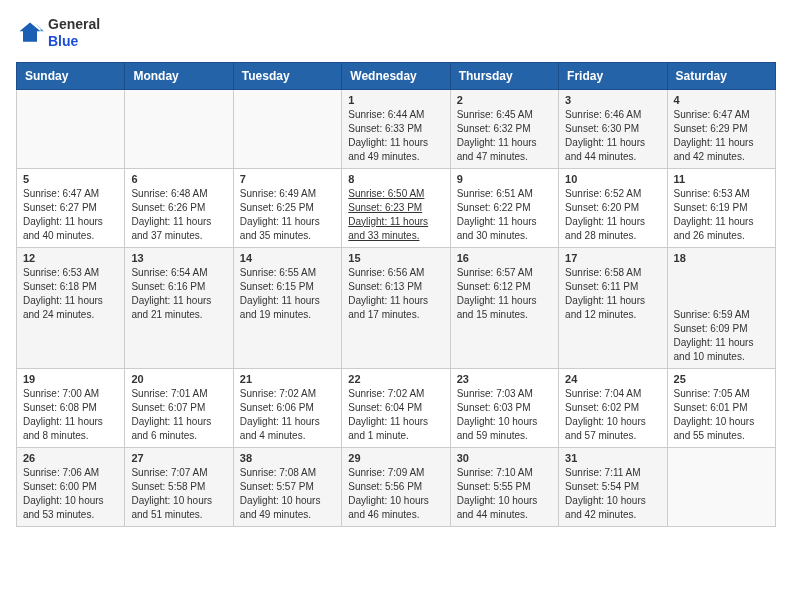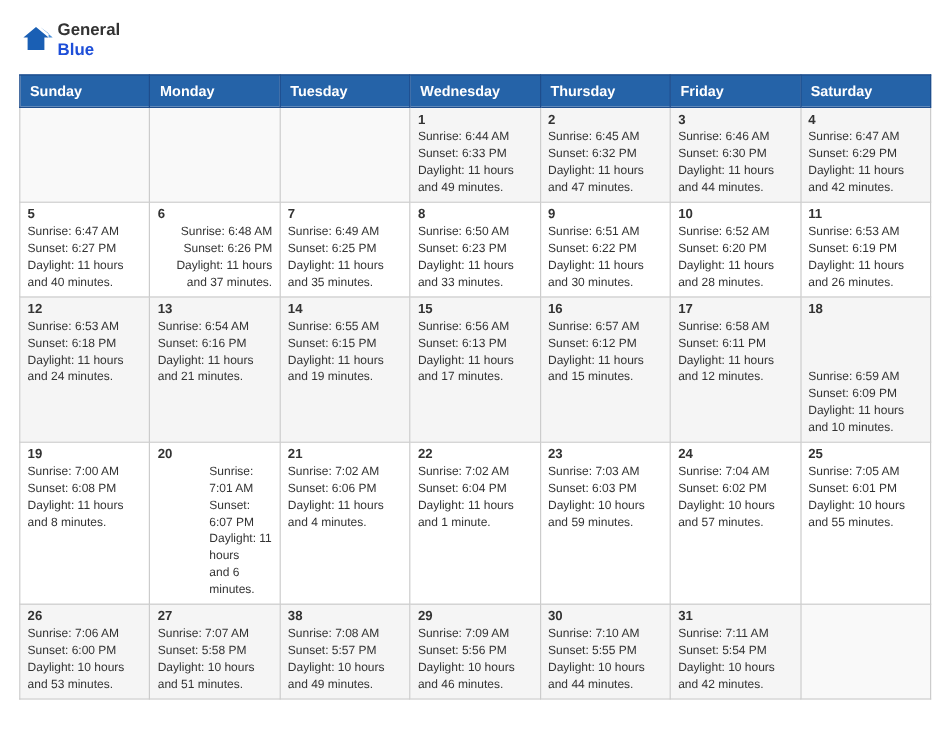--- a/index.html
+++ b/index.html
@@ -154,35 +154,35 @@
       <tr>
         <td>
           <span class="day-num">5</span>
           <div class="day-info" style="white-space: pre-line;">Sunrise: 6:47 AM
 Sunset: 6:27 PM
 Daylight: 11 hours
 and 40 minutes.</div>
         </td>
         <td>
           <span class="day-num">6</span>
-          <div class="day-info" style="white-space: pre-line; text-align: right;">Sunrise: 6:48 AM
+          <div class="day-info" style="white-space: pre-line;">Sunrise: 6:48 AM
 Sunset: 6:26 PM
 Daylight: 11 hours
 and 37 minutes.</div>
         </td>
         <td>
           <span class="day-num">7</span>
           <div class="day-info" style="white-space: pre-line;">Sunrise: 6:49 AM
 Sunset: 6:25 PM
 Daylight: 11 hours
 and 35 minutes.</div>
         </td>
         <td>
           <span class="day-num">8</span>
-          <div class="day-info" style="white-space: pre-line;">Sunrise: 6:50 AM
+          <div class="day-info" style="white-space: pre-line; text-decoration: underline;">Sunrise: 6:50 AM
 Sunset: 6:23 PM
 Daylight: 11 hours
 and 33 minutes.</div>
         </td>
         <td>
           <span class="day-num">9</span>
           <div class="day-info" style="white-space: pre-line;">Sunrise: 6:51 AM
 Sunset: 6:22 PM
 Daylight: 11 hours
 and 30 minutes.</div>
@@ -256,21 +256,21 @@
       <tr>
         <td>
           <span class="day-num">19</span>
           <div class="day-info" style="white-space: pre-line;">Sunrise: 7:00 AM
 Sunset: 6:08 PM
 Daylight: 11 hours
 and 8 minutes.</div>
         </td>
         <td>
           <span class="day-num">20</span>
-          <div class="day-info" style="white-space: pre-line; margin-left: 43px;">Sunrise: 7:01 AM
+          <div class="day-info" style="white-space: pre-line;">Sunrise: 7:01 AM
 Sunset: 6:07 PM
 Daylight: 11 hours
 and 6 minutes.</div>
         </td>
         <td>
           <span class="day-num">21</span>
           <div class="day-info" style="white-space: pre-line;">Sunrise: 7:02 AM
 Sunset: 6:06 PM
 Daylight: 11 hours
 and 4 minutes.</div>

